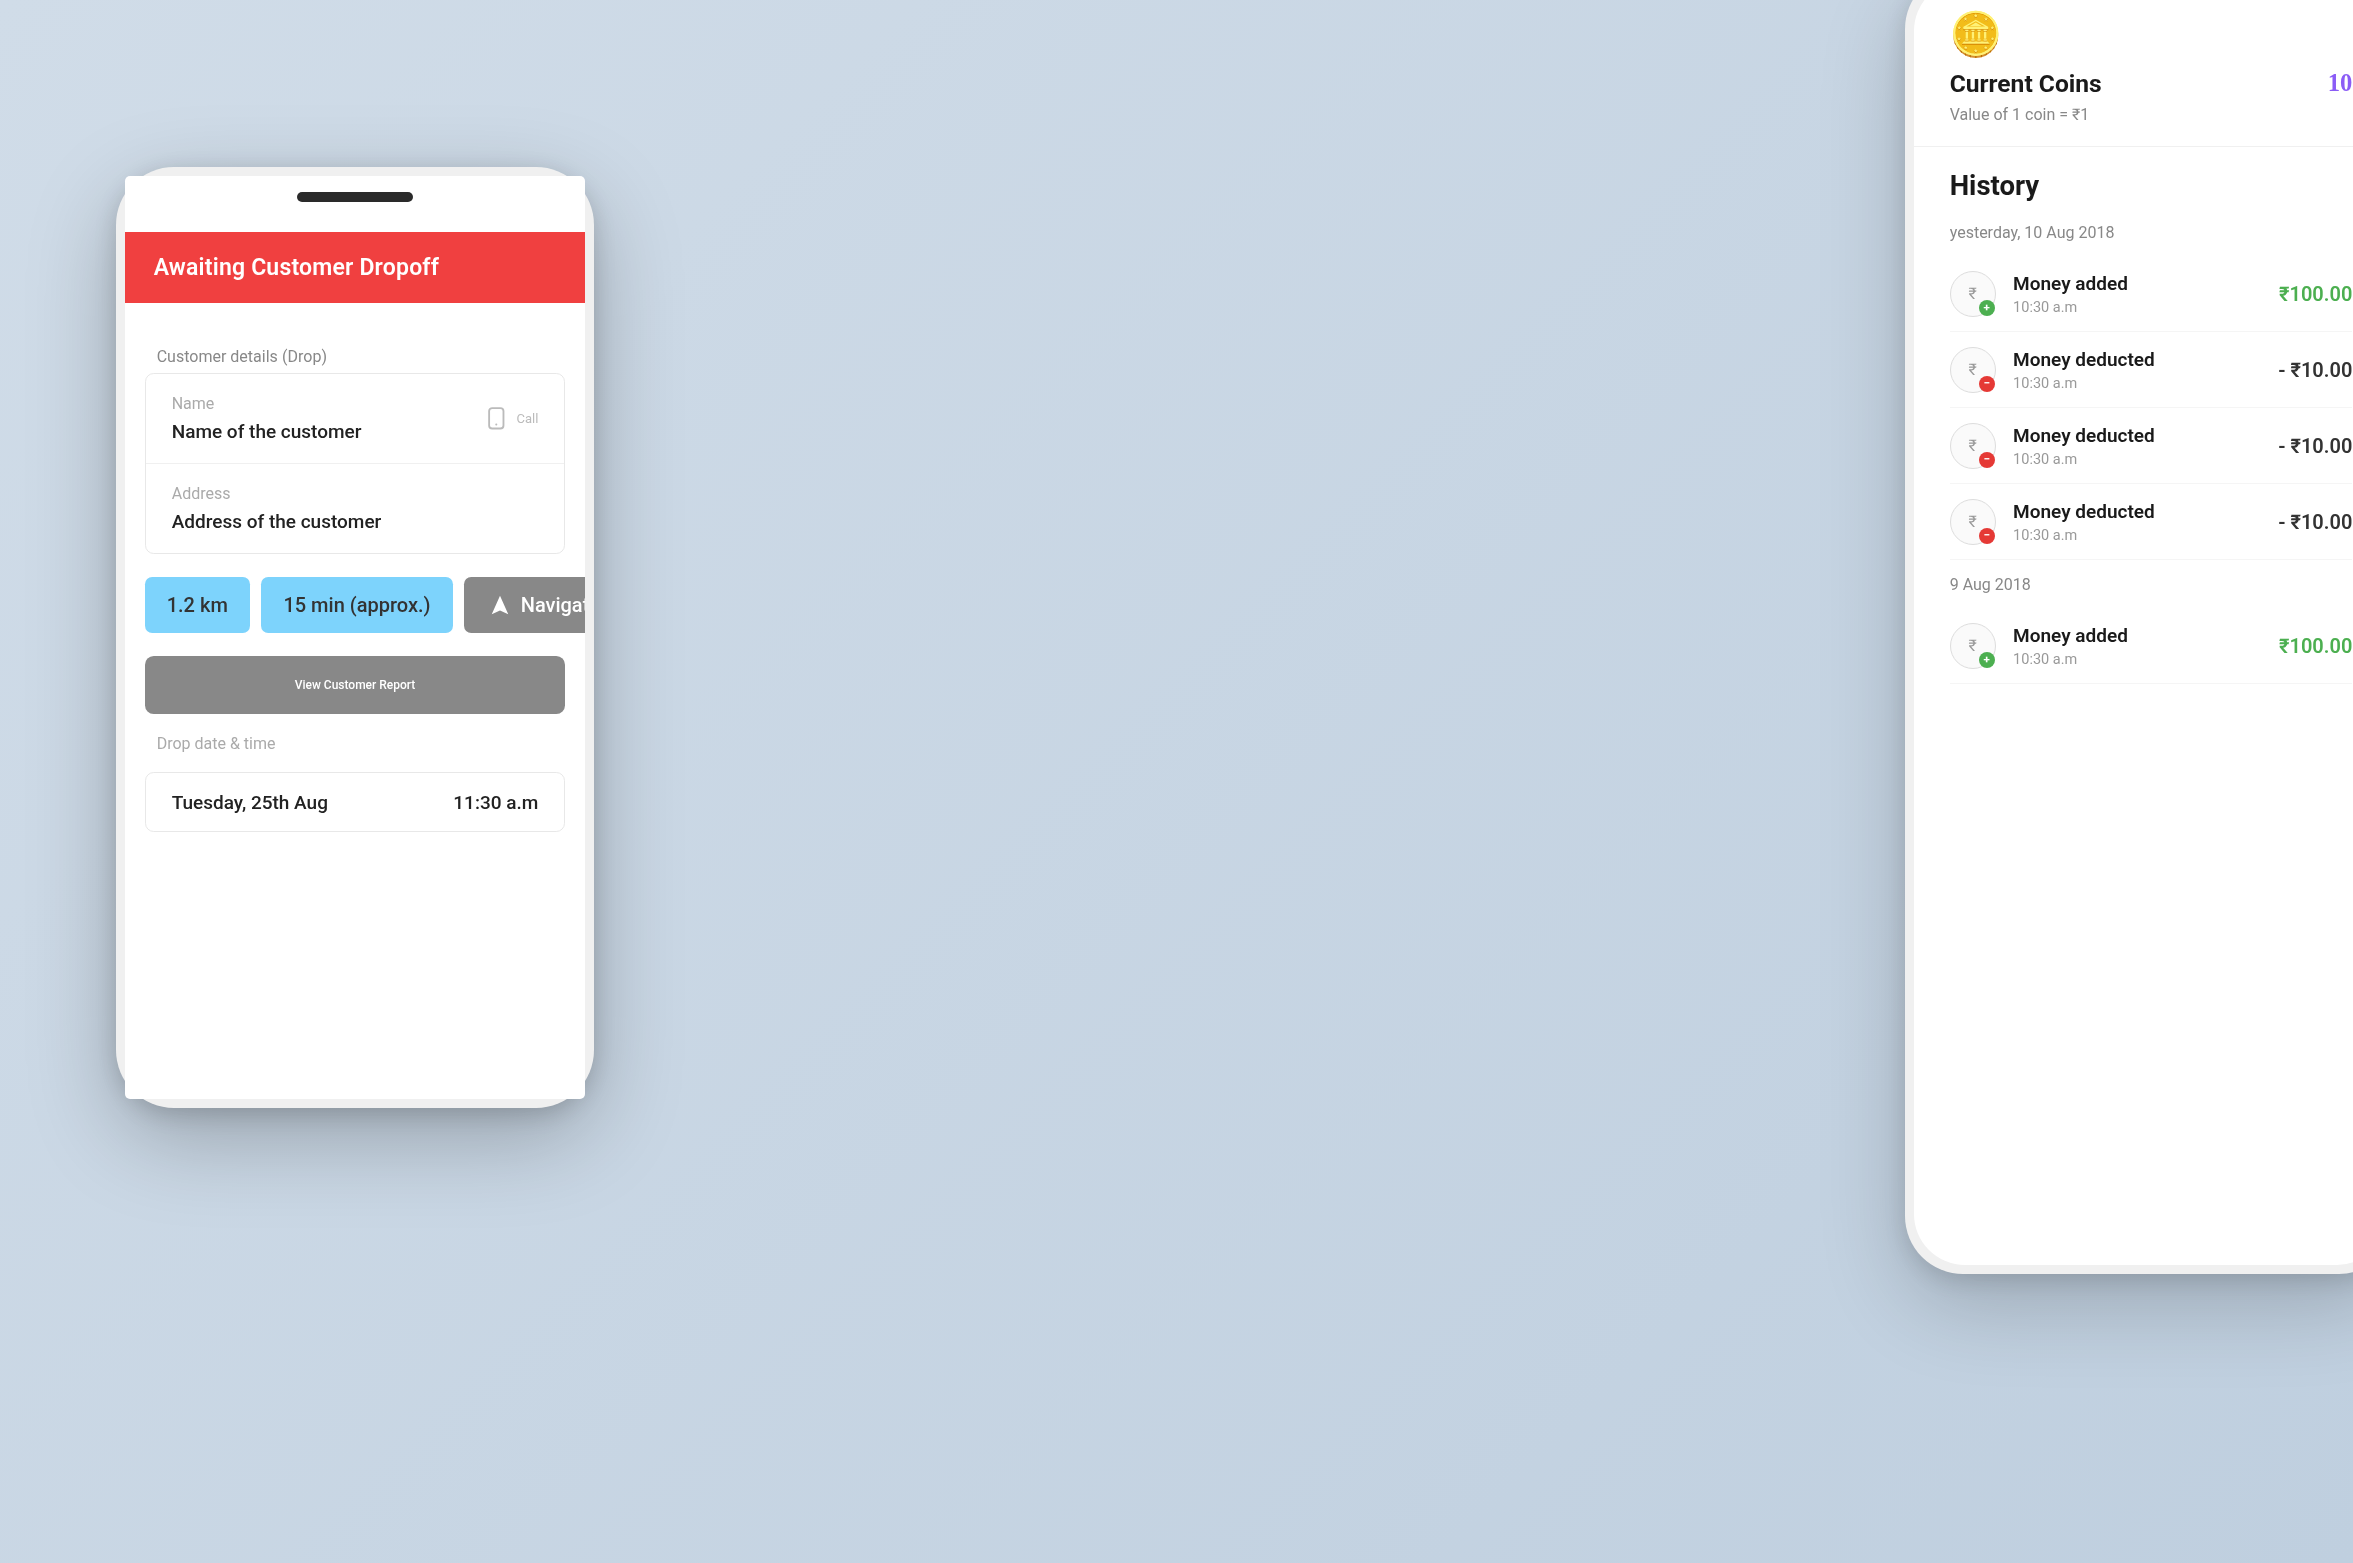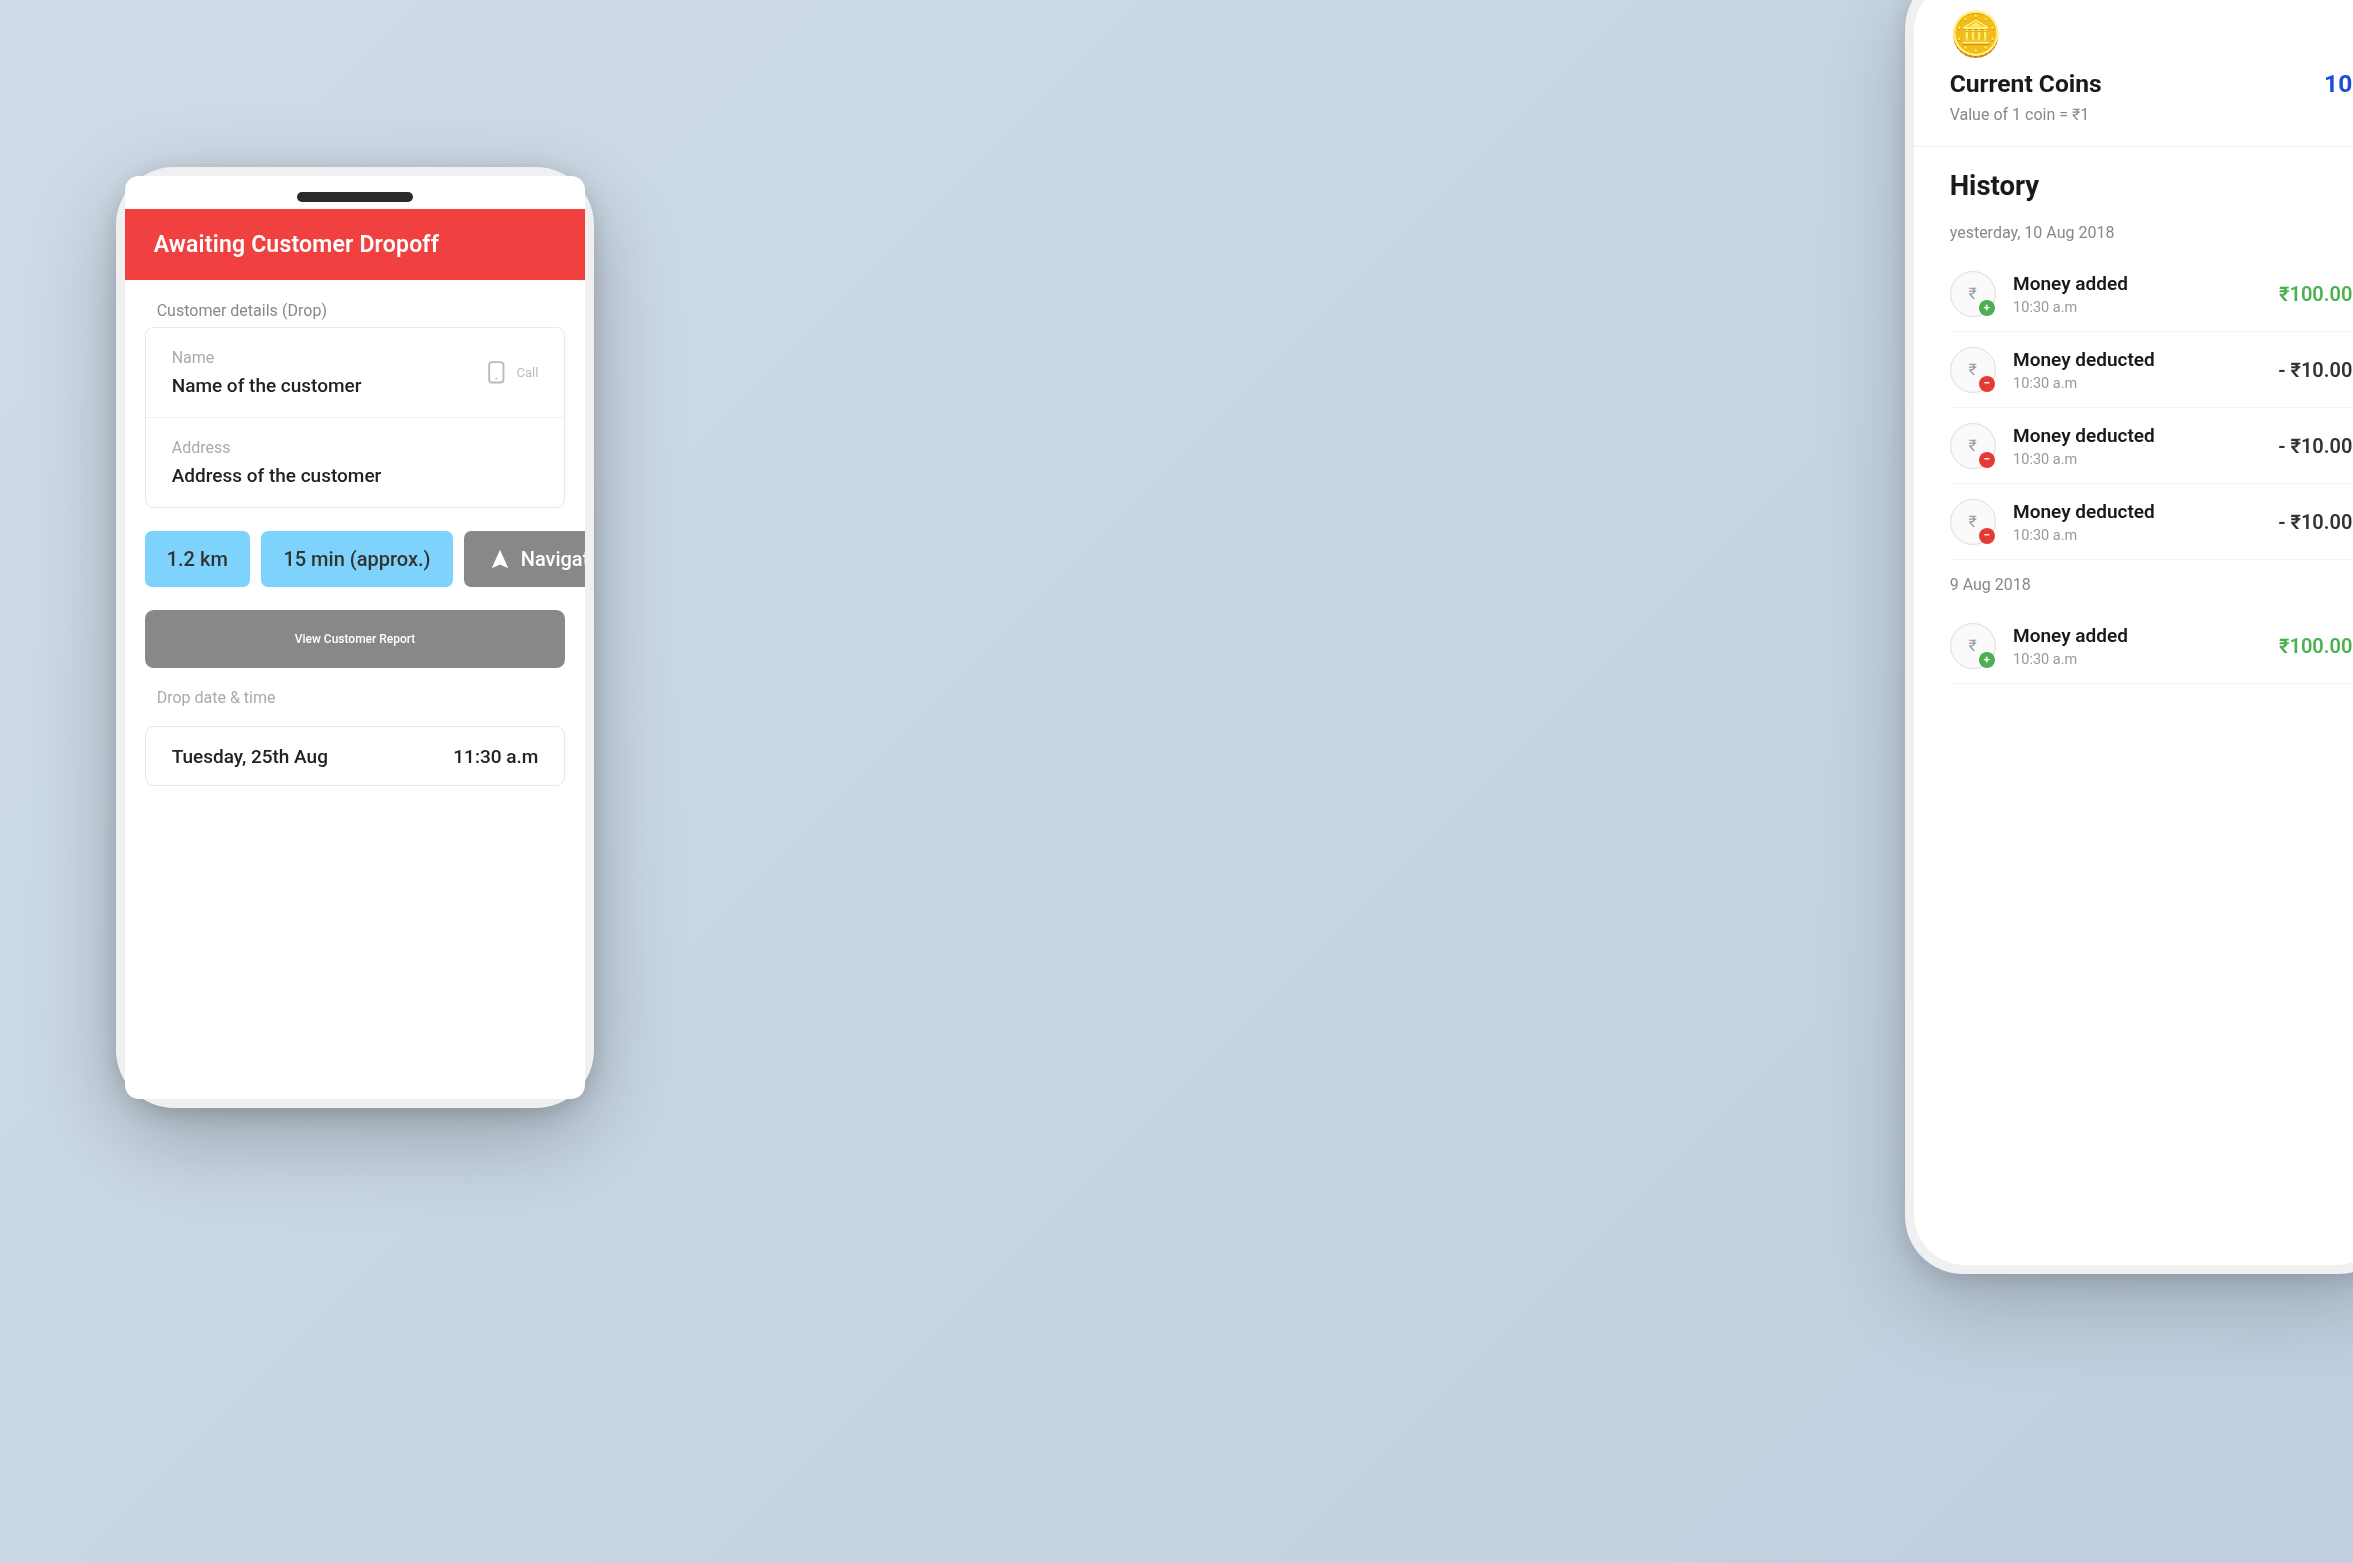--- a/index.html
+++ b/index.html
@@ -24,24 +24,25 @@
       background: #f0f0f0;
       border-radius: 58px;
       box-shadow: 0 29px 87px rgba(0,0,0,0.25), 0 5.8px 22px rgba(0,0,0,0.15);
       padding: 8.7px;
     }
 
     .phone-left-inner {
       width: 100%;
       height: 100%;
       background: #ffffff;
-      border-radius: 14px;
+      border-radius: 5px;
       overflow: hidden;
       display: flex;
       flex-direction: column;
+      gap: 23px;
     }
 
     .phone-notch {
       width: 116px;
       height: 10px;
       background: #2a2a2a;
       border-radius: 5px;
       margin: 16px auto 7.2px;
       flex-shrink: 0;
     }
@@ -253,21 +254,22 @@
 
     .current-coins-label {
       font-size: 24.6px;
       font-weight: 700;
       color: #1a1a1a;
     }
 
     .current-coins-value {
       font-size: 24.6px;
       font-weight: 700;
-      color: #1d4ed8;
+      color: #8b5cf6;
+      font-family: Liberation Serif, serif;
     }
 
     .coin-value-label {
       font-size: 16px;
       color: #888;
     }
 
     .history-section {
       padding: 22px 36px;
       flex: 1;

